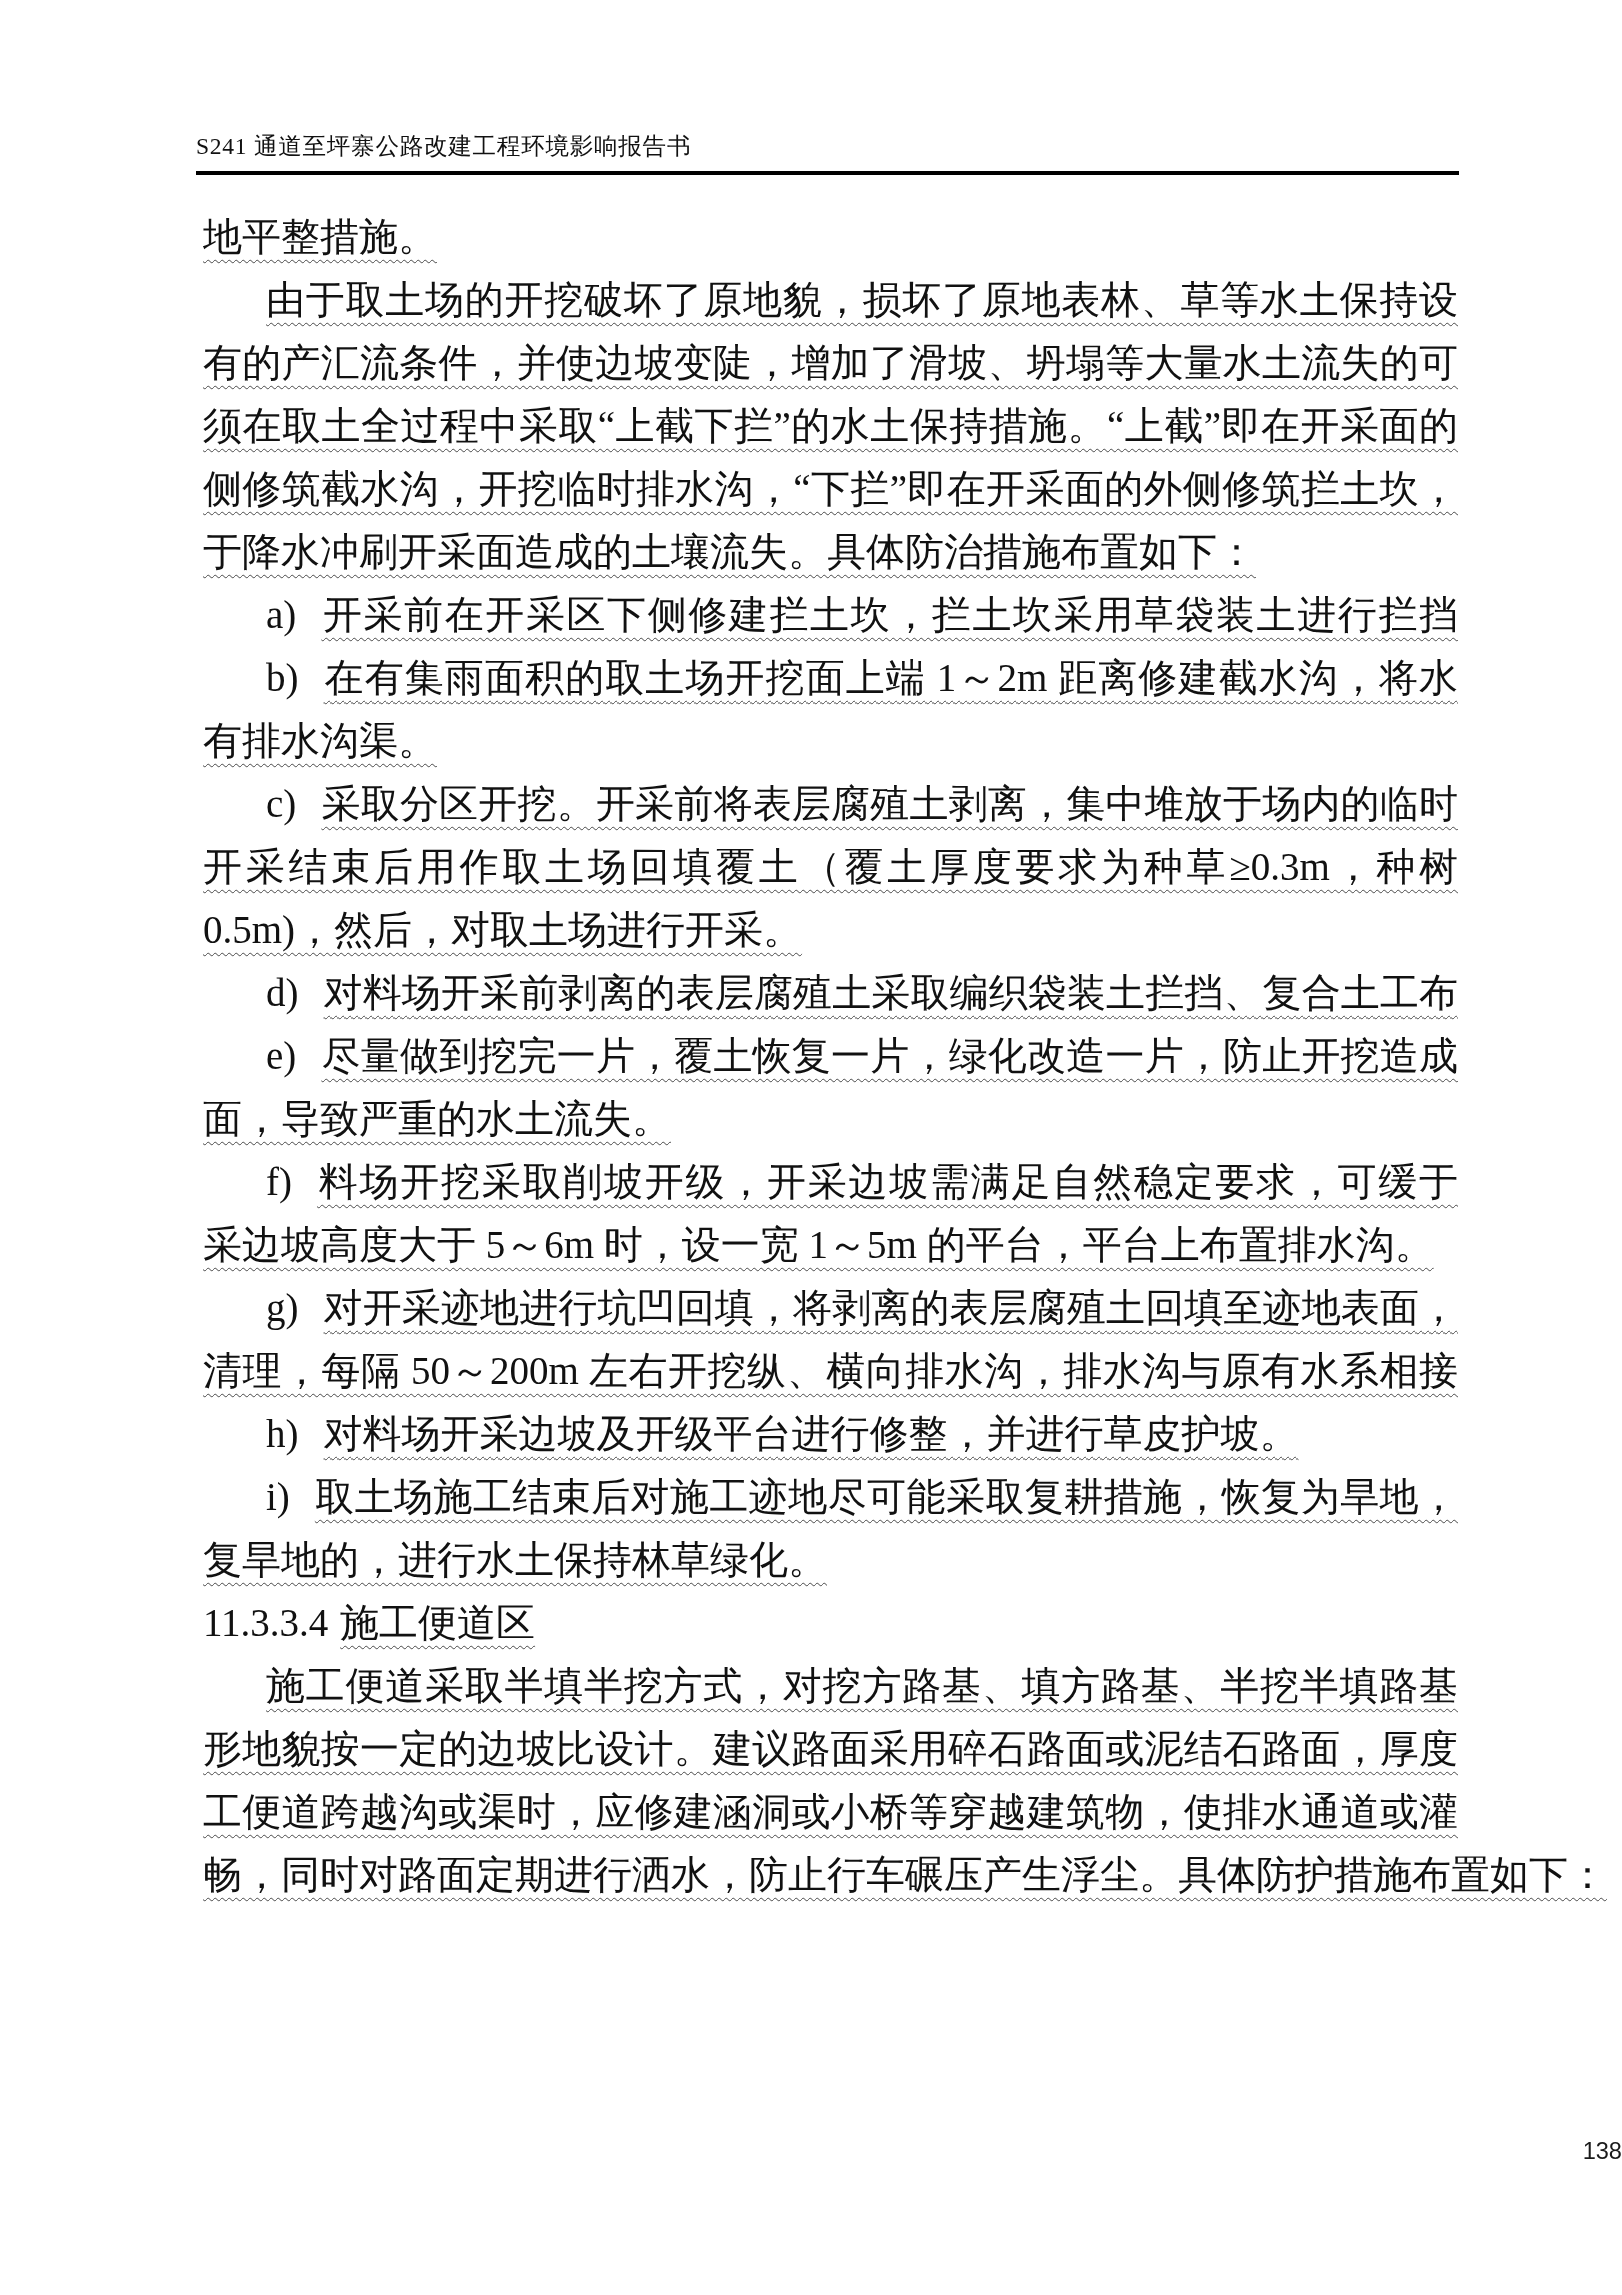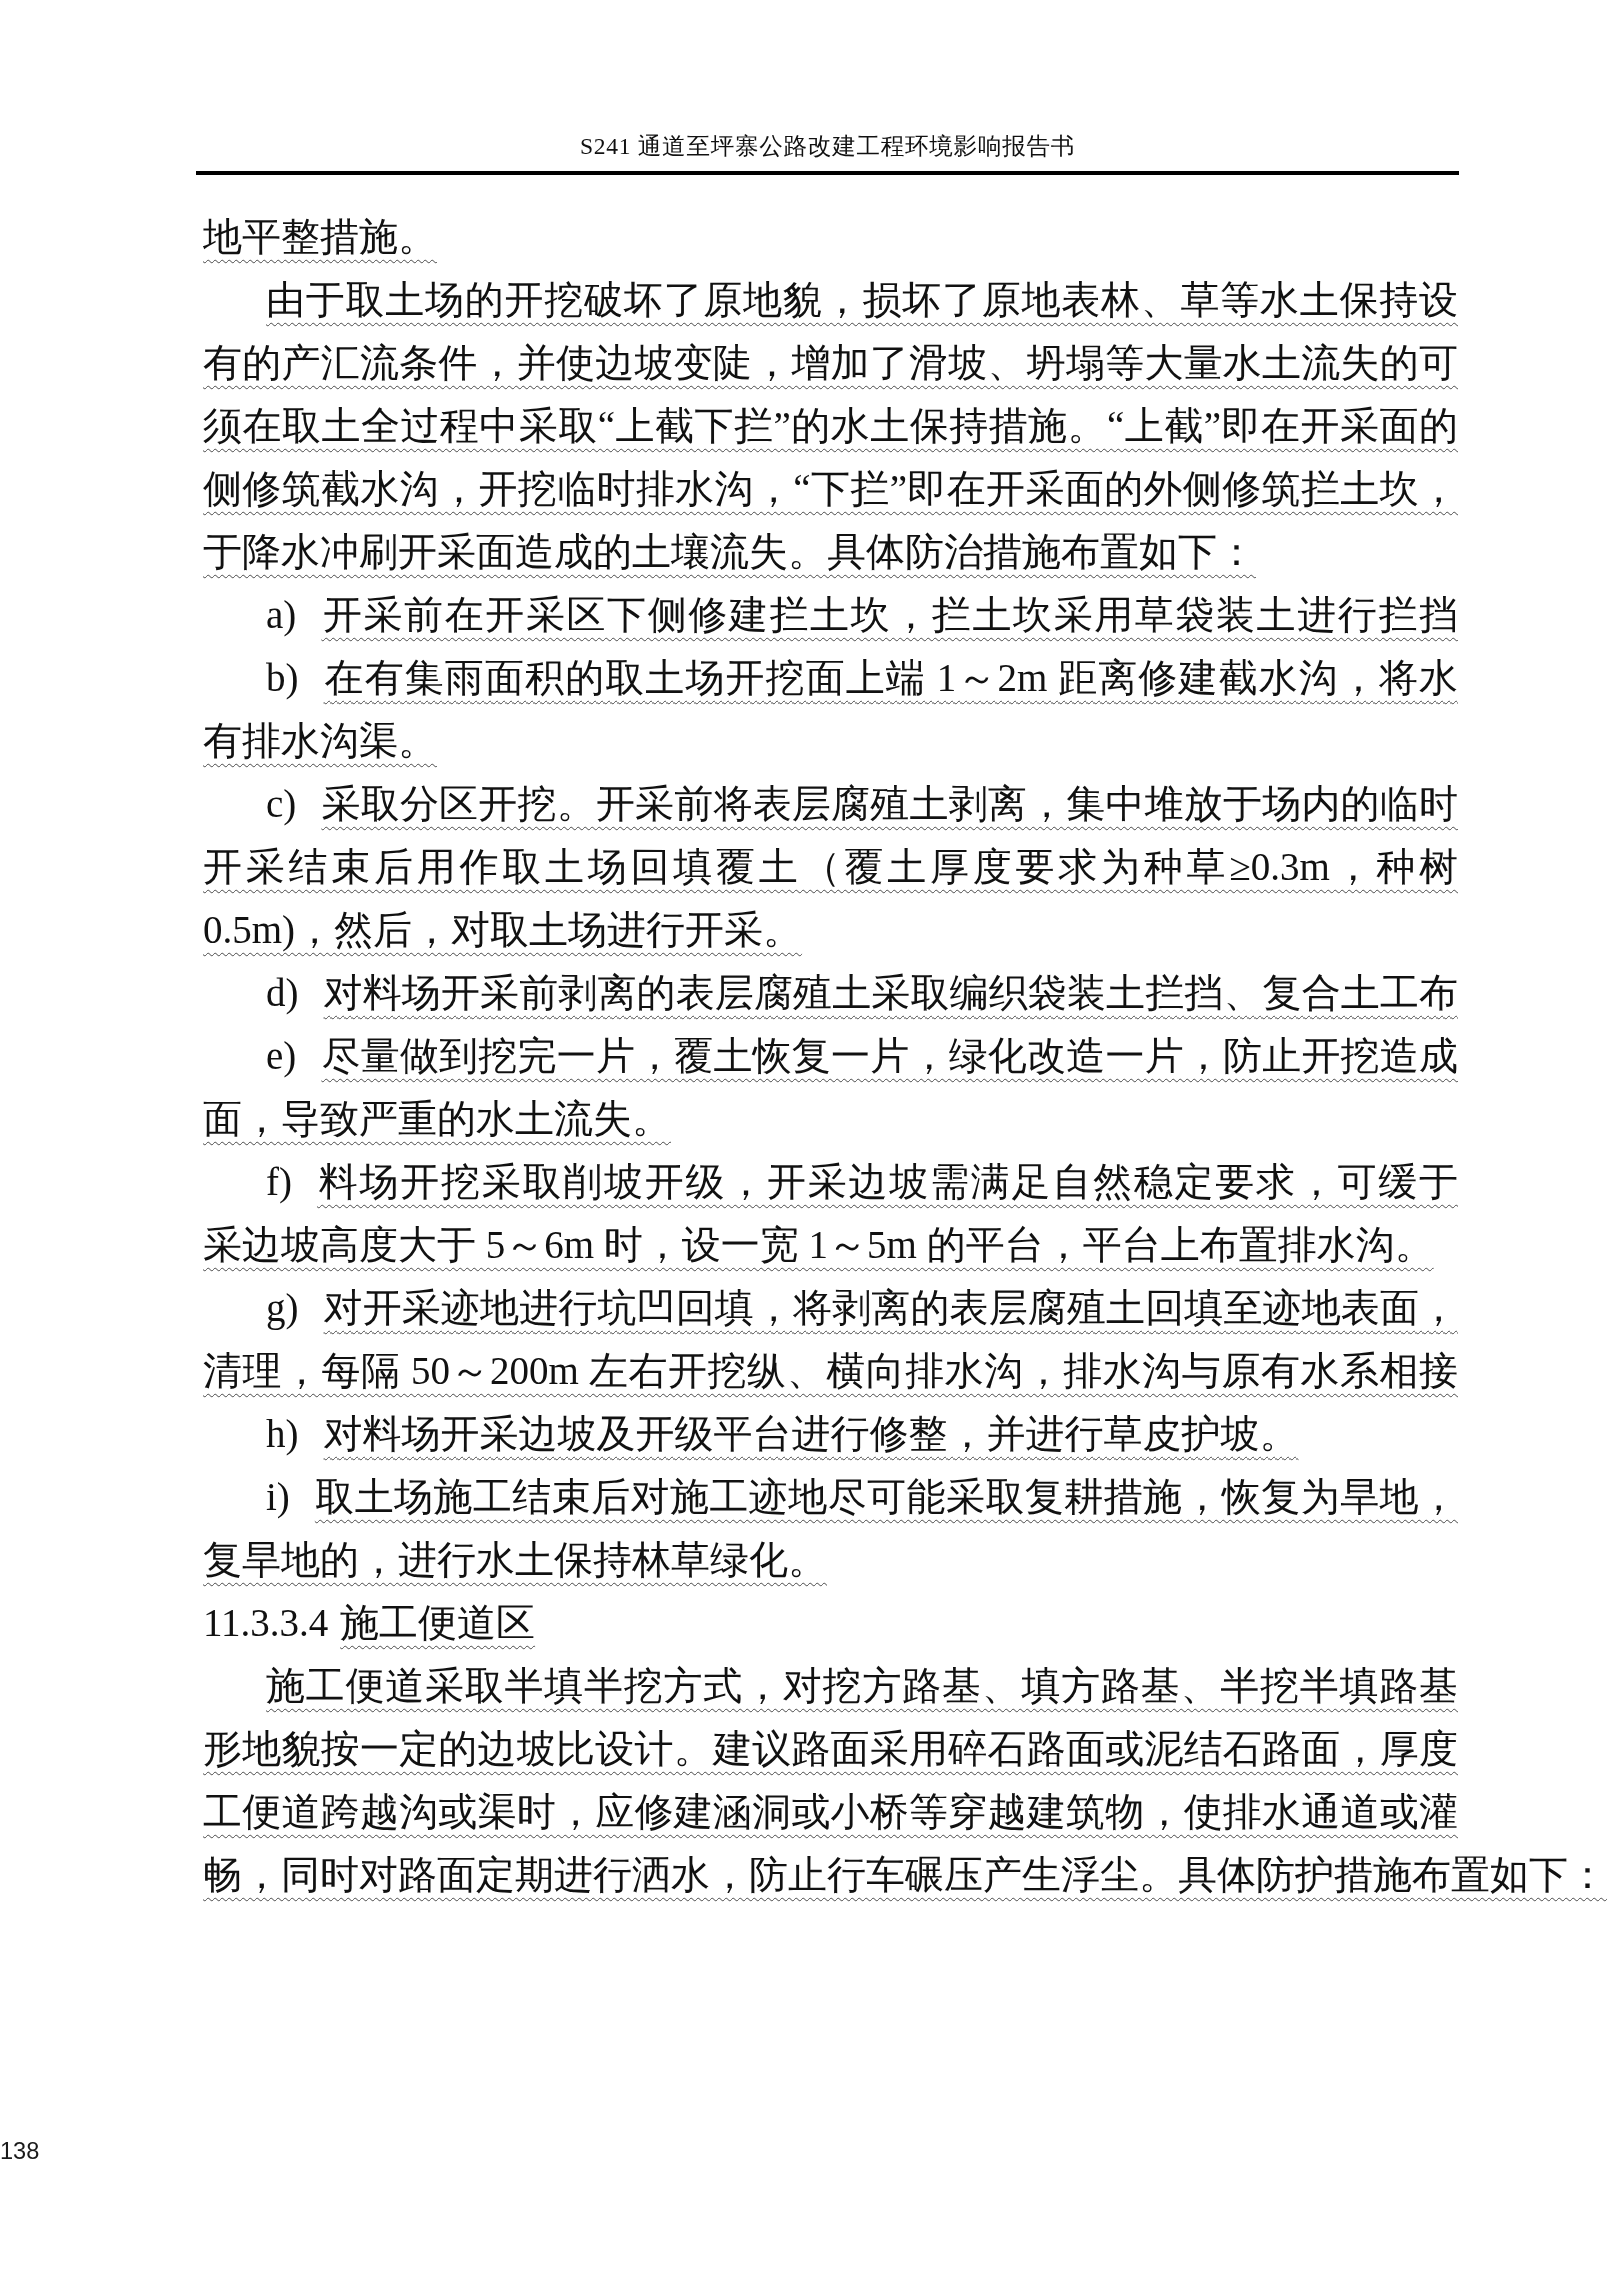--- a/index.html
+++ b/index.html
@@ -9,21 +9,21 @@
     font-family: "Liberation Serif", "DejaVu Serif", serif;
     color: #111111;
     overflow: hidden;
   }
   .page { position: relative; width: 1622px; height: 2295px; }
 
   .page-header {
     position: absolute;
     top: 131px; left: 196px; width: 1263px;
     height: 30px; line-height: 30px;
-    text-align: center;
+    text-align: left;
     font-size: 23.6px;
     letter-spacing: 0.7px;
   }
   .header-rule {
     position: absolute;
     top: 171px; left: 196px; width: 1263px; height: 3.9px;
     background: #000000;
   }
 
   .doc-body {
@@ -51,21 +51,21 @@
     text-decoration-thickness: 1.3px;
     text-underline-offset: 8.5px;
   }
   .marker, .hnum { font-family: "Liberation Serif", serif; }
   .spacer { display: inline-block; width: 25px; }
   .hgap { display: inline-block; width: 11.8px; }
 
   .page-footer {
     position: absolute;
     top: 2138px; left: 0; width: 1622px;
-    text-align: left;
+    text-align: right;
     font-size: 23.6px;
     font-family: "Liberation Sans", sans-serif;
     color: #1a1a1a;
   }
 </style>
 </head>
 <body>
 
 <div class="page">
 

